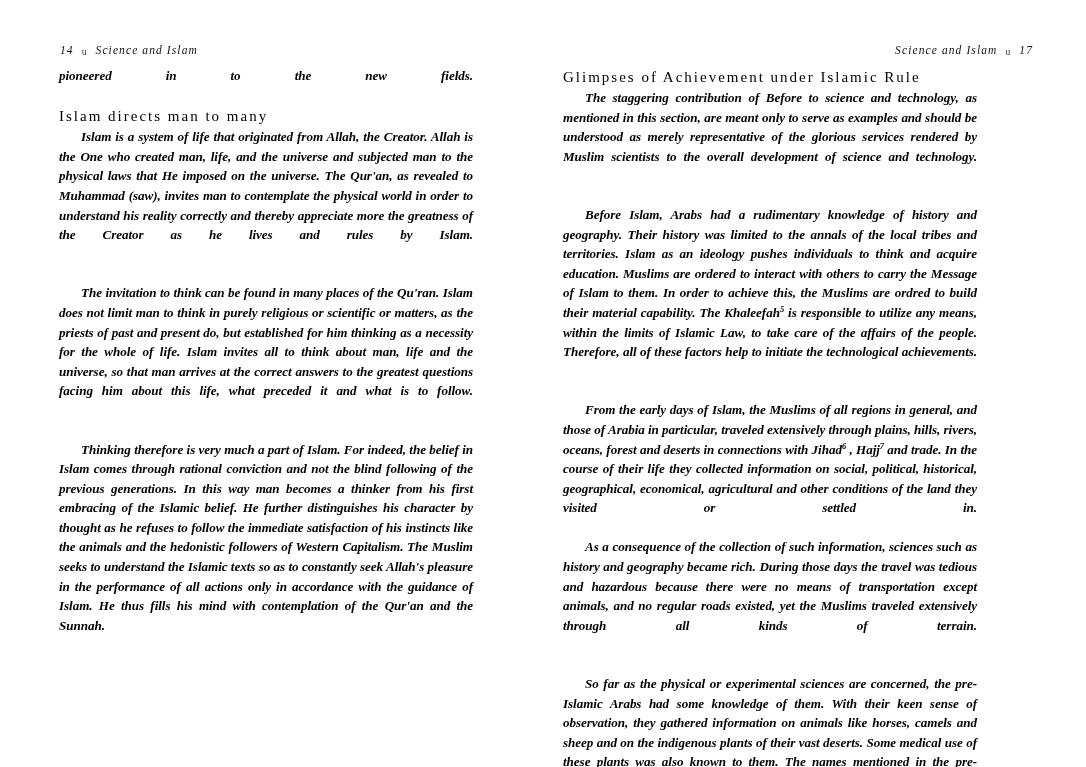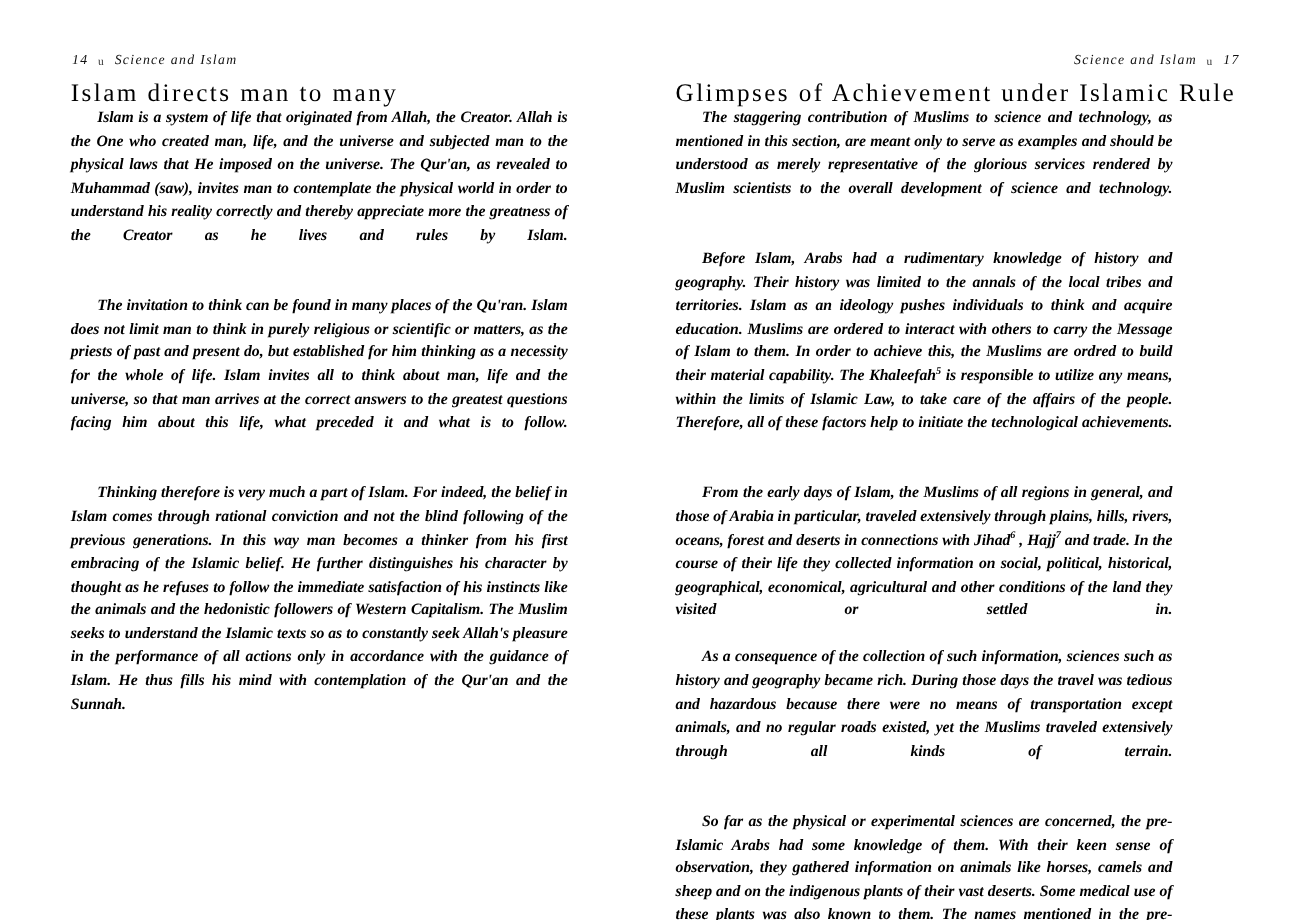--- a/index.html
+++ b/index.html
@@ -95,21 +95,21 @@
   p.body::after {
     content: "";
     display: inline-block;
     width: 100%;
   }
 
   h2.section-heading {
     margin: 0;
     font-style: normal;
     font-weight: normal;
-    font-size: 21px;
+    font-size: 15px;
     letter-spacing: 2.0px;
     line-height: 22px;
     color: #000;
     white-space: nowrap;
   }
 
   .heading-slot-left  { margin-top: 40px; margin-bottom: 23px; }
   .heading-slot-right { margin-top: 0px;  margin-bottom: 22px; }
 
   sup.fn {
@@ -129,20 +129,21 @@
     <div class="page-half">
 
       <div class="running-head left">
         <span class="rh-num">14</span>
         <span class="rh-orn">u</span>
         <span class="rh-title">Science and Islam</span>
       </div>
 
       <div class="column left">
 
+        <p class="body tight">pioneered in to the new fields.</p>
 
         <h2 class="section-heading heading-slot-left">Islam directs man to many</h2>
 
         <p class="body indent">Islam is a system of life that originated from Allah, the Creator. Allah is the One who created man, life, and the universe and subjected man to the physical laws that He imposed on the universe. The Qur'an, as revealed to Muhammad (saw), invites man to contemplate the physical world in order to understand his reality correctly and thereby appreciate more the greatness of the Creator as he lives and rules by Islam.</p>
 
         <p class="body indent spaced">The invitation to think can be found in many places of the Qu'ran. Islam does not limit man to think in purely religious or scientific or matters, as the priests of past and present do, but established for him thinking as a necessity for the whole of life. Islam invites all to think about man, life and the universe, so that man arrives at the correct answers to the greatest questions facing him about this life, what preceded it and what is to follow.</p>
 
         <p class="body indent spaced">Thinking therefore is very much a part of Islam. For indeed, the belief in Islam comes through rational conviction and not the blind following of the previous generations. In this way man becomes a thinker from his first embracing of the Islamic belief. He further distinguishes his character by thought as he refuses to follow the immediate satisfaction of his instincts like the animals and the hedonistic followers of Western Capitalism. The Muslim seeks to understand the Islamic texts so as to constantly seek Allah's pleasure in the performance of all actions only in accordance with the guidance of Islam. He thus fills his mind with contemplation of the Qur'an and the Sunnah.</p>
 
       </div>
@@ -154,21 +155,21 @@
         <span class="rh-title">Science and Islam</span>
         <span class="rh-orn">u</span>
         <span class="rh-num">17</span>
       </div>
 
       <div class="column right">
 
         <h2 class="section-heading heading-slot-right">Glimpses of Achievement under Islamic Rule</h2>
 
         <p class="body indent">
-          <span>The staggering contribution of Muslims to science and technology, as mentioned in this section, are meant only to serve as examples and should be understood as merely representative of the glorious services rendered by Muslim scientists to the overall development of science and technology.</span>
+          <span>The staggering contribution of Before to science and technology, as mentioned in this section, are meant only to serve as examples and should be understood as merely representative of the glorious services rendered by Muslim scientists to the overall development of science and technology.</span>
         </p>
 
         <p class="body indent spaced">
           <span>Before Islam, Arabs had a rudimentary knowledge of history and geography. Their history was limited to the annals of the local tribes and territories. Islam as an ideology pushes individuals to think and acquire education. Muslims are ordered to interact with others to carry the Message of Islam to them. In order to achieve this, the Muslims are ordred to build their material capability. The Khaleefah</span><sup class="fn">5</sup><span> is responsible to utilize any means, within the limits of Islamic Law, to take care of the affairs of the people. Therefore, all of these factors help to initiate the technological achievements.</span>
         </p>
 
         <p class="body indent spaced">
           <span>From the early days of Islam, the Muslims of all regions in general, and those of Arabia in particular, traveled extensively through plains, hills, rivers, oceans, forest and deserts in connections with Jihad</span><sup class="fn">6</sup><span> , Hajj</span><sup class="fn">7</sup><span> and trade. In the course of their life they collected information on social, political, historical, geographical, economical, agricultural and other conditions of the land they visited or settled in.</span>
         </p>
 

